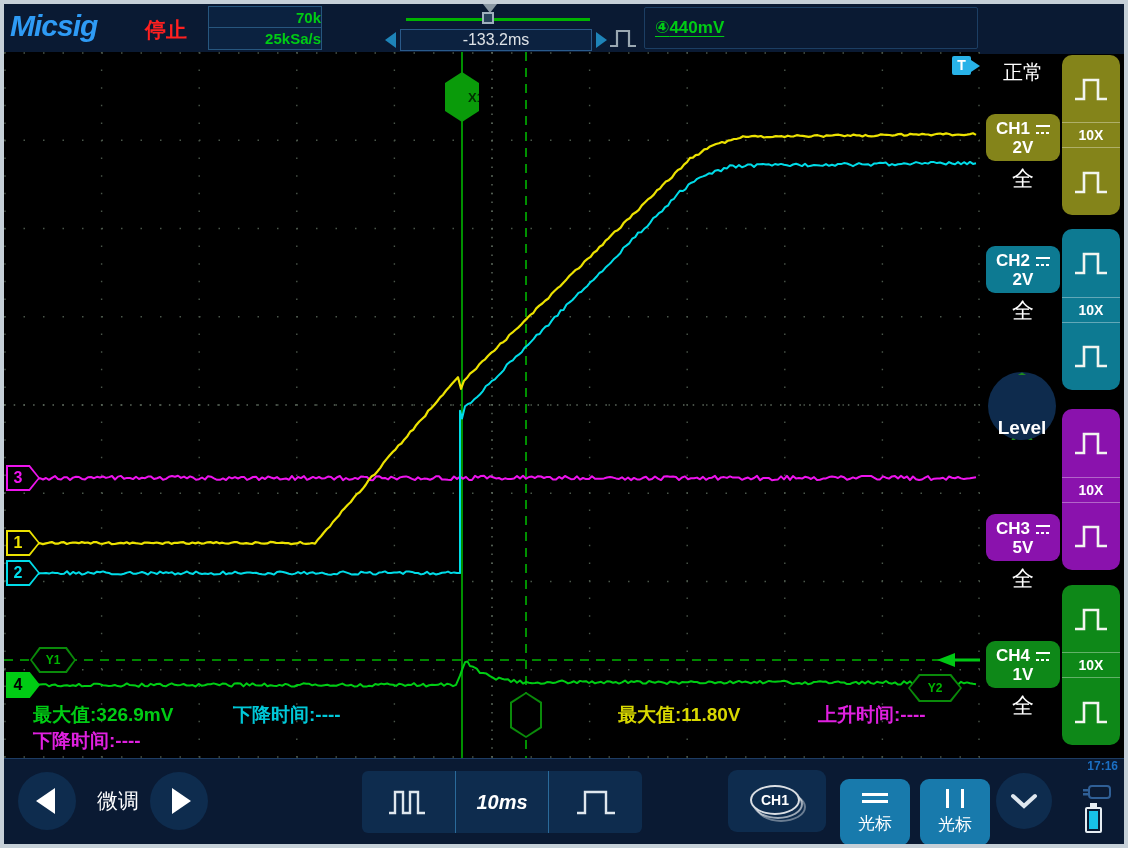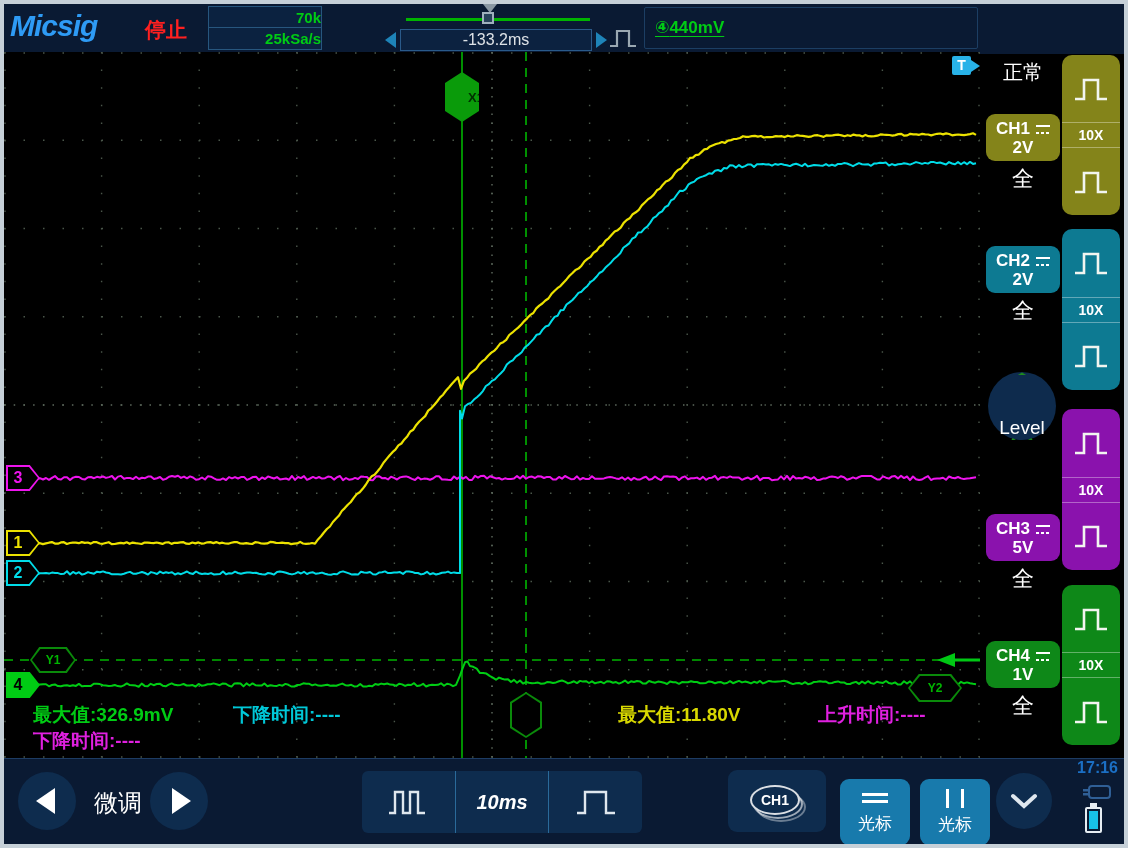--- a/index.html
+++ b/index.html
@@ -62,42 +62,42 @@
   .slopepanel .pw{flex:1;display:flex;align-items:center;justify-content:center;width:100%;}
   .slopepanel .sep{width:100%;height:1px;background:rgba(255,255,255,.35);}
   .slopepanel .atten{height:24px;line-height:24px;font-size:14px;font-weight:700;color:#fff;}
   .c1{--cc:#84841a;} .c2{--cc:#0d7a92;} .c3{--cc:#8a12ad;} .c4{--cc:#0e8818;}
   .chbadge{background:var(--cc);} .slopepanel{background:var(--cc);}
   .b1{top:60px;} .f1{top:110px;} .p1{top:1px;height:160px;}
   .b2{top:192px;} .f2{top:242px;} .p2{top:175px;height:161px;}
   .b3{top:460px;} .f3{top:510px;} .p3{top:355px;height:161px;}
   .b4{top:587px;} .f4{top:637px;} .p4{top:531px;height:160px;}
   .levelbtn{position:absolute;left:8px;top:318px;width:68px;height:68px;border-radius:50%;background:#0e2b4d;display:flex;flex-direction:column;align-items:center;justify-content:center;}
-  .levelbtn .lt{font-size:19px;font-weight:400;color:#fff;line-height:18px;margin-top:44px;}
+  .levelbtn .lt{font-size:19px;font-weight:700;color:#fff;line-height:18px;margin-top:44px;}
 
   
   .toolbar{position:absolute;left:0;top:754px;width:1120px;height:86px;background:#0a1a33;border-top:1px solid #1d3c63;}
   .cbtn{position:absolute;width:58px;height:58px;border-radius:50%;background:#0e2c4e;display:flex;align-items:center;justify-content:center;}
   .triL{width:0;height:0;border-top:13px solid transparent;border-bottom:13px solid transparent;border-right:19px solid #fff;margin-right:4px;}
   .triR{width:0;height:0;border-top:13px solid transparent;border-bottom:13px solid transparent;border-left:19px solid #fff;margin-left:4px;}
-  .finelab{position:absolute;left:84px;top:28px;width:60px;text-align:center;font-size:24px;color:#fff;}
+  .finelab{position:absolute;left:84px;top:28px;width:60px;text-align:center;font-size:21px;color:#fff;}
   .qsave{position:absolute;left:222px;top:9px;width:82px;height:66px;border-radius:9px;background:#0e2c4e;display:flex;flex-direction:column;align-items:center;justify-content:center;color:#fff;font-size:19px;line-height:24px;}
   .seg{position:absolute;left:358px;top:12px;width:280px;height:62px;background:#0e2c4e;border-radius:6px;display:flex;}
   .segcell{flex:1;display:flex;align-items:center;justify-content:center;color:#fff;font-size:20px;font-weight:700;font-style:italic;}
   .segcell + .segcell{border-left:1px solid #2a6a9a;}
   .chsel{position:absolute;left:724px;top:11px;width:98px;height:62px;border-radius:9px;background:#0e2c4e;}
   .chsel .ov{position:absolute;width:50px;height:30px;border:2px solid rgba(255,255,255,.85);border-radius:50%;}
   .chsel .ov3{left:28px;top:22px;opacity:.45;} .chsel .ov2{left:25px;top:19px;opacity:.7;}
   .chsel .ov1{left:22px;top:15px;background:#0e2c4e;display:flex;align-items:center;justify-content:center;color:#fff;font-size:14px;font-weight:700;}
   .curbtn{position:absolute;top:8px;width:70px;height:66px;border-radius:9px;background:#187aac;display:flex;flex-direction:column;align-items:center;justify-content:center;color:#fff;font-size:17px;margin-top:12px;}
   .curh-ic{width:26px;margin-bottom:5px;}
   .curh-ic i{display:block;width:26px;height:3px;background:#fff;margin:4px 0;}
   .curv-ic{display:flex;gap:12px;margin-bottom:5px;}
   .curv-ic i{display:block;width:3px;height:19px;background:#fff;}
-  .clock{position:absolute;right:6px;top:0px;font-size:16px;font-weight:700;color:#1b6fc4;}
+  .clock{position:absolute;right:6px;top:0px;font-size:12px;font-weight:700;color:#1b6fc4;}
   .usb{position:absolute;right:12px;top:24px;}
   .batt{position:absolute;right:22px;top:48px;width:17px;height:26px;border:2px solid #e6edf2;border-radius:2px;}
   .batt::before{content:"";position:absolute;left:3px;top:-6px;width:7px;height:4px;background:#e6edf2;}
   .batt .bf{position:absolute;inset:2px;background:#17c0e8;}
 </style>
 </head>
 <body>
 
 <div class="screen">
 

